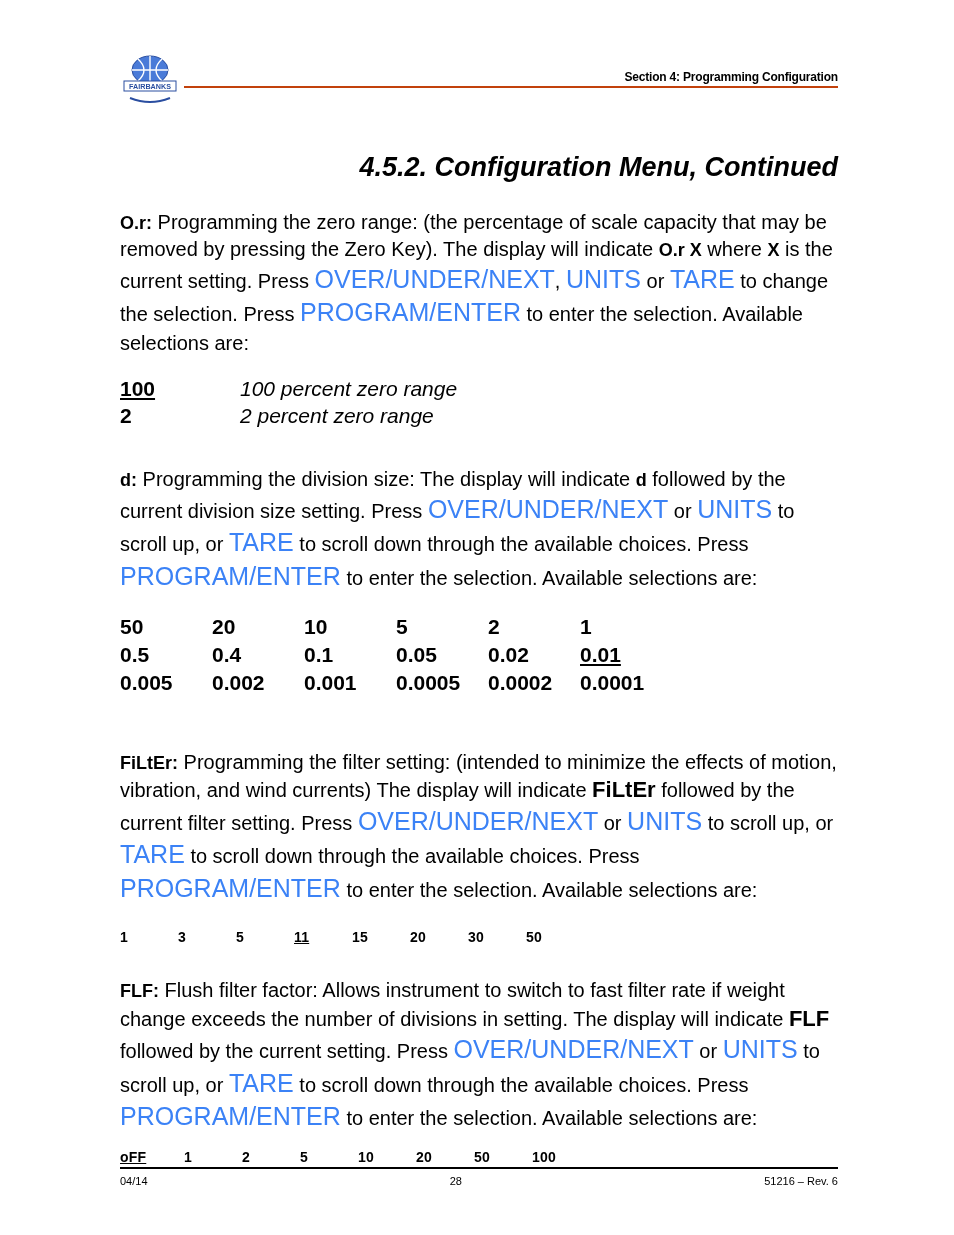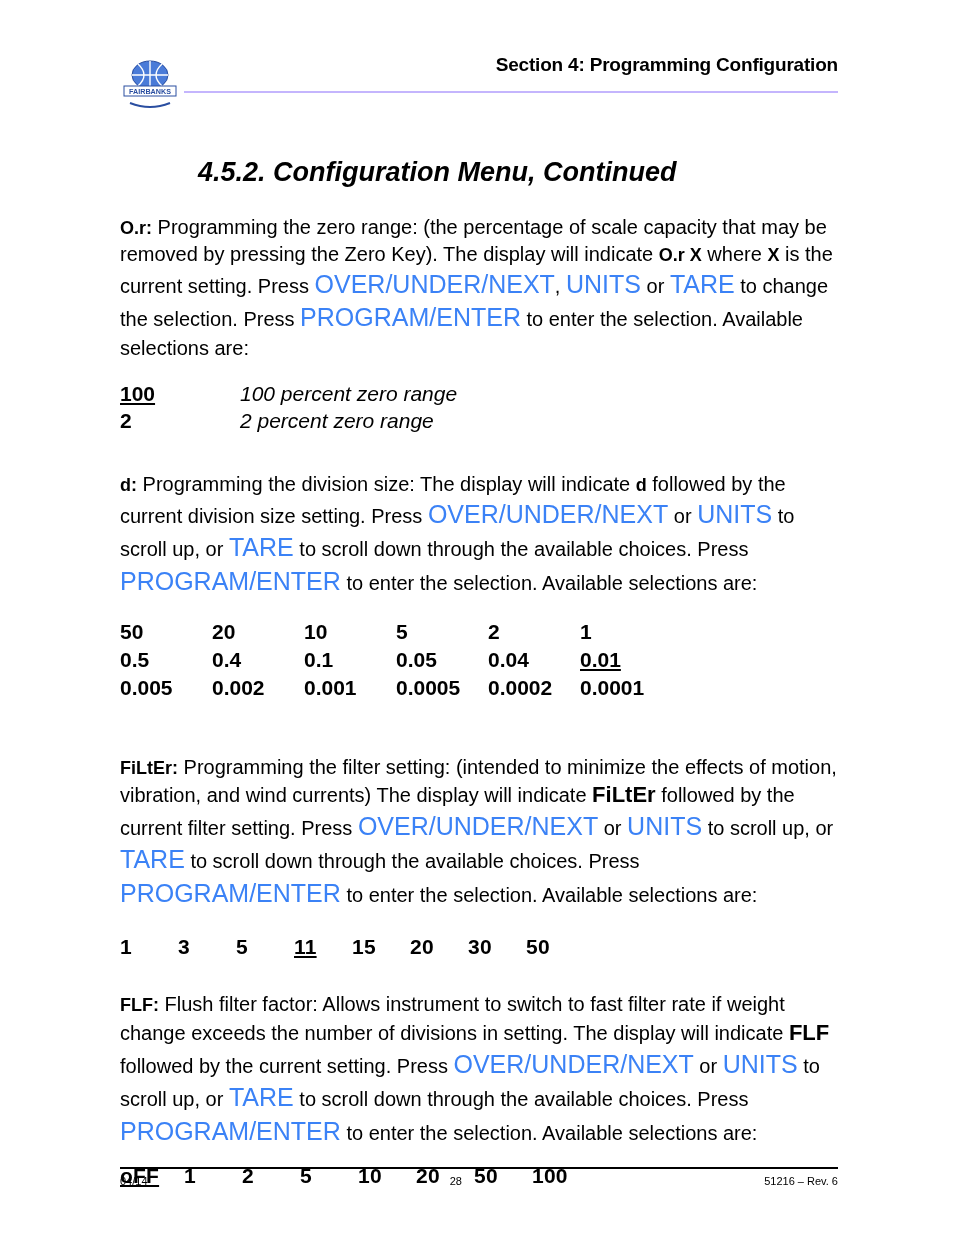--- a/index.html
+++ b/index.html
@@ -28,34 +28,35 @@
     width: 60px;
     height: 52px;
     flex: 0 0 auto;
     margin-right: 4px;
   }
   .top-right {
     flex: 1;
     text-align: right;
     font-family: "Arial Black", Arial, sans-serif;
     font-weight: 900;
-    font-size: 19px;
-    border-bottom: 2px solid #c4b5fd;
-    padding-bottom: 15px;
+    font-size: 12px;
+    border-bottom: 2px solid #c2410c;
+    padding-bottom: 2px;
     margin-bottom: 18px;
     letter-spacing: -0.2px;
   }
   .section-title {
     font-family: Arial, sans-serif;
     font-weight: bold;
     font-style: italic;
     font-size: 27px;
     margin-top: 46px;
     margin-bottom: 26px;
-    margin-left: 78px;
+    margin-left: 62px;
+    text-align: right;
   }
   .body {
     font-size: 20px;
     line-height: 1.34;
   }
   .para {
     margin-bottom: 20px;
   }
   .lead {
     font-weight: bold;
@@ -81,21 +82,21 @@
   .ul { text-decoration: underline; }
   .grid6 {
     font-weight: bold;
     font-size: 21px;
     line-height: 1.32;
   }
   .grid6 .row { display: flex; }
   .grid6 .c { width: 92px; }
   .row-inline {
     font-weight: bold;
-    font-size: 21px;
+    font-size: 14px;
     letter-spacing: 0.2px;
   }
   .row-inline .g { display: inline-block; width: 58px; }
   .row-inline .g-wide { display: inline-block; width: 64px; }
   .footer {
     position: absolute;
     left: 120px;
     right: 116px;
     bottom: 48px;
     border-top: 2px solid #000;
@@ -155,21 +156,21 @@
           <div class="c">10</div>
           <div class="c">5</div>
           <div class="c">2</div>
           <div class="c">1</div>
         </div>
         <div class="row">
           <div class="c">0.5</div>
           <div class="c">0.4</div>
           <div class="c">0.1</div>
           <div class="c">0.05</div>
-          <div class="c">0.04</div>
+          <div class="c">0.02</div>
           <div class="c"><span class="ul">0.01</span></div>
         </div>
         <div class="row">
           <div class="c">0.005</div>
           <div class="c">0.002</div>
           <div class="c">0.001</div>
           <div class="c">0.0005</div>
           <div class="c">0.0002</div>
           <div class="c">0.0001</div>
         </div>

